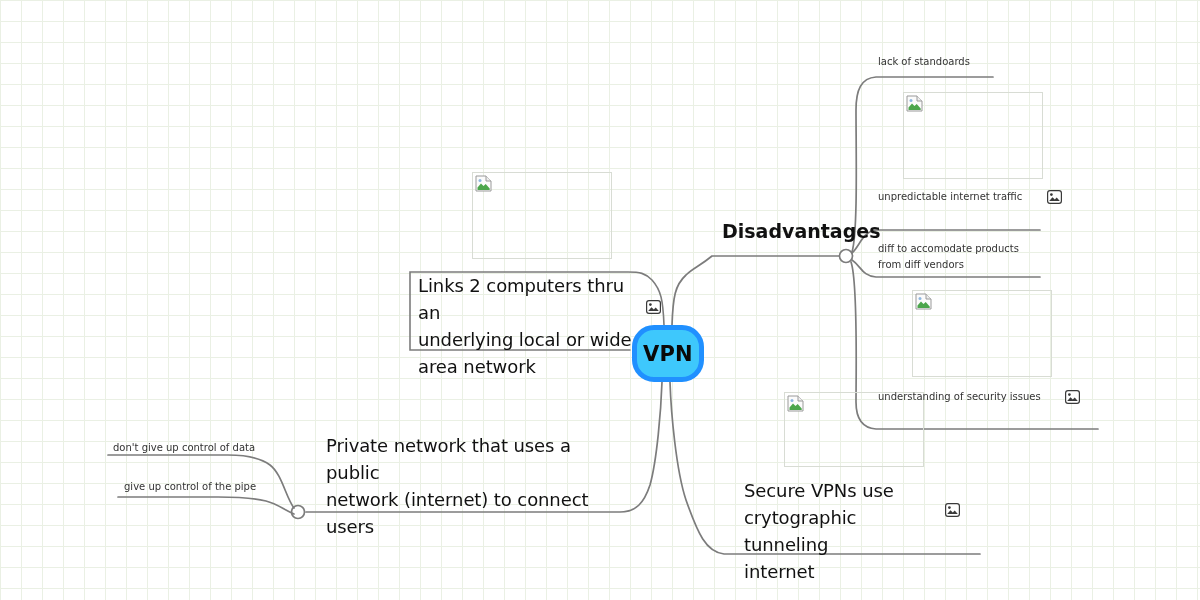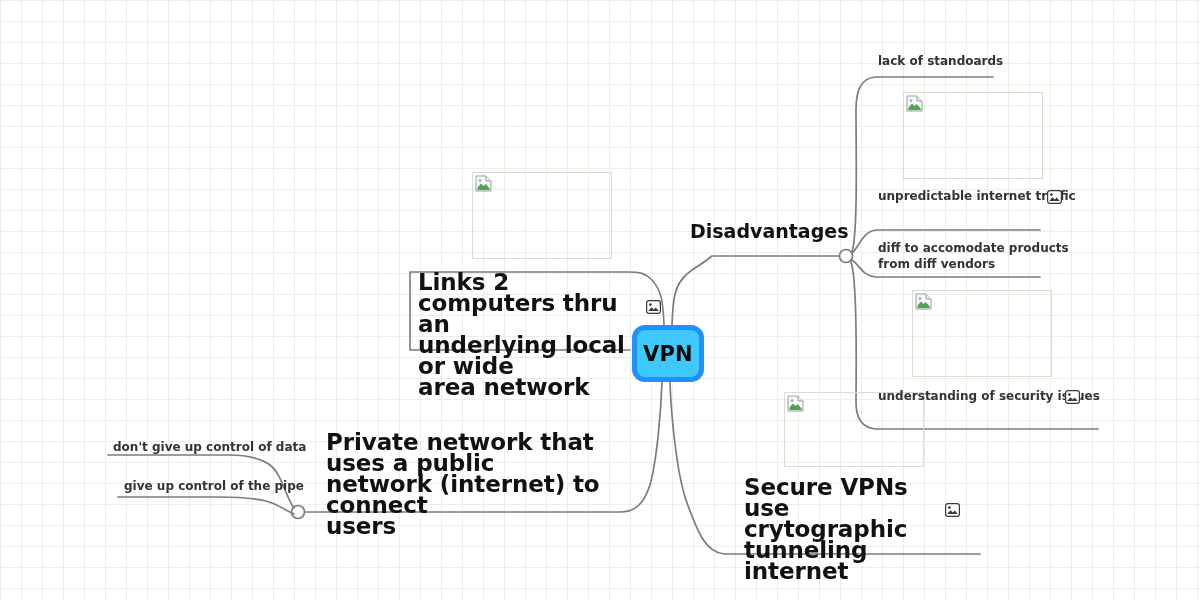--- a/index.html
+++ b/index.html
@@ -27,52 +27,52 @@
     height: 600px;
     pointer-events: none;
   }
 
   
   .root-node {
     position: absolute;
     box-sizing: border-box;
     background: #3ec8fc;
     border: 5px solid #2090ff;
-    border-radius: 13px;
+    border-radius: 22px;
     display: flex;
     align-items: center;
     justify-content: center;
     color: #0a0a0a;
     font-size: 21px;
     font-weight: 700;
     letter-spacing: 0.2px;
     z-index: 6;
   }
 
   
   .topic {
     position: absolute;
     color: #111111;
     z-index: 5;
     white-space: pre-line;
   }
   .topic.major {
-    font-size: 23px;
-    font-weight: 700;
-    line-height: 21px;
+    font-size: 18px;
+    font-weight: 400;
+    line-height: 27px;
     letter-spacing: -0.1px;
   }
   .topic.heading {
     font-size: 19px;
     font-weight: 700;
     line-height: 23px;
   }
   .topic.minor {
-    font-size: 12px;
-    font-weight: 700;
+    font-size: 10px;
+    font-weight: 400;
     line-height: 15.5px;
     color: #333333;
   }
 
   
   .pic-badge {
     position: absolute;
     width: 15px;
     height: 14px;
     z-index: 5;
@@ -197,21 +197,21 @@
   </span>
 
   <div class="topic major" style="left:326px; top:432px; width:300px;">Private network that uses a public
 network (internet) to connect
 users</div>
 
   <div class="topic minor" style="left:124px; top:479px; width:200px;">give up control of the pipe</div>
 
   <div class="topic minor" style="left:113px; top:440px; width:200px;">don't give up control of data</div>
 
-  <div class="topic heading" style="left:690px; top:220px; width:200px;">Disadvantages</div>
+  <div class="topic heading" style="left:722px; top:220px; width:200px;">Disadvantages</div>
 
   <div class="topic minor" style="left:878px; top:54px; width:220px;">lack of standoards</div>
 
   <div class="topic minor" style="left:878px; top:189px; width:220px;">unpredictable internet traffic</div>
   <span class="pic-badge" style="left:1047px; top:190px;">
     <svg width="15" height="14" viewBox="0 0 15 14" xmlns="http://www.w3.org/2000/svg">
       <rect x="0.6" y="0.6" width="13.8" height="12.8" rx="2.4" fill="#ffffff" stroke="#3a3a3a" stroke-width="1.2"></rect>
       <circle cx="4.4" cy="4.6" r="1.35" fill="#3a3a3a"></circle>
       <path d="M2.2 11 l3.3 -3.8 l2.3 2.4 l1.9 -2 l3.1 3.4 z" fill="#3a3a3a"></path>
     </svg>

